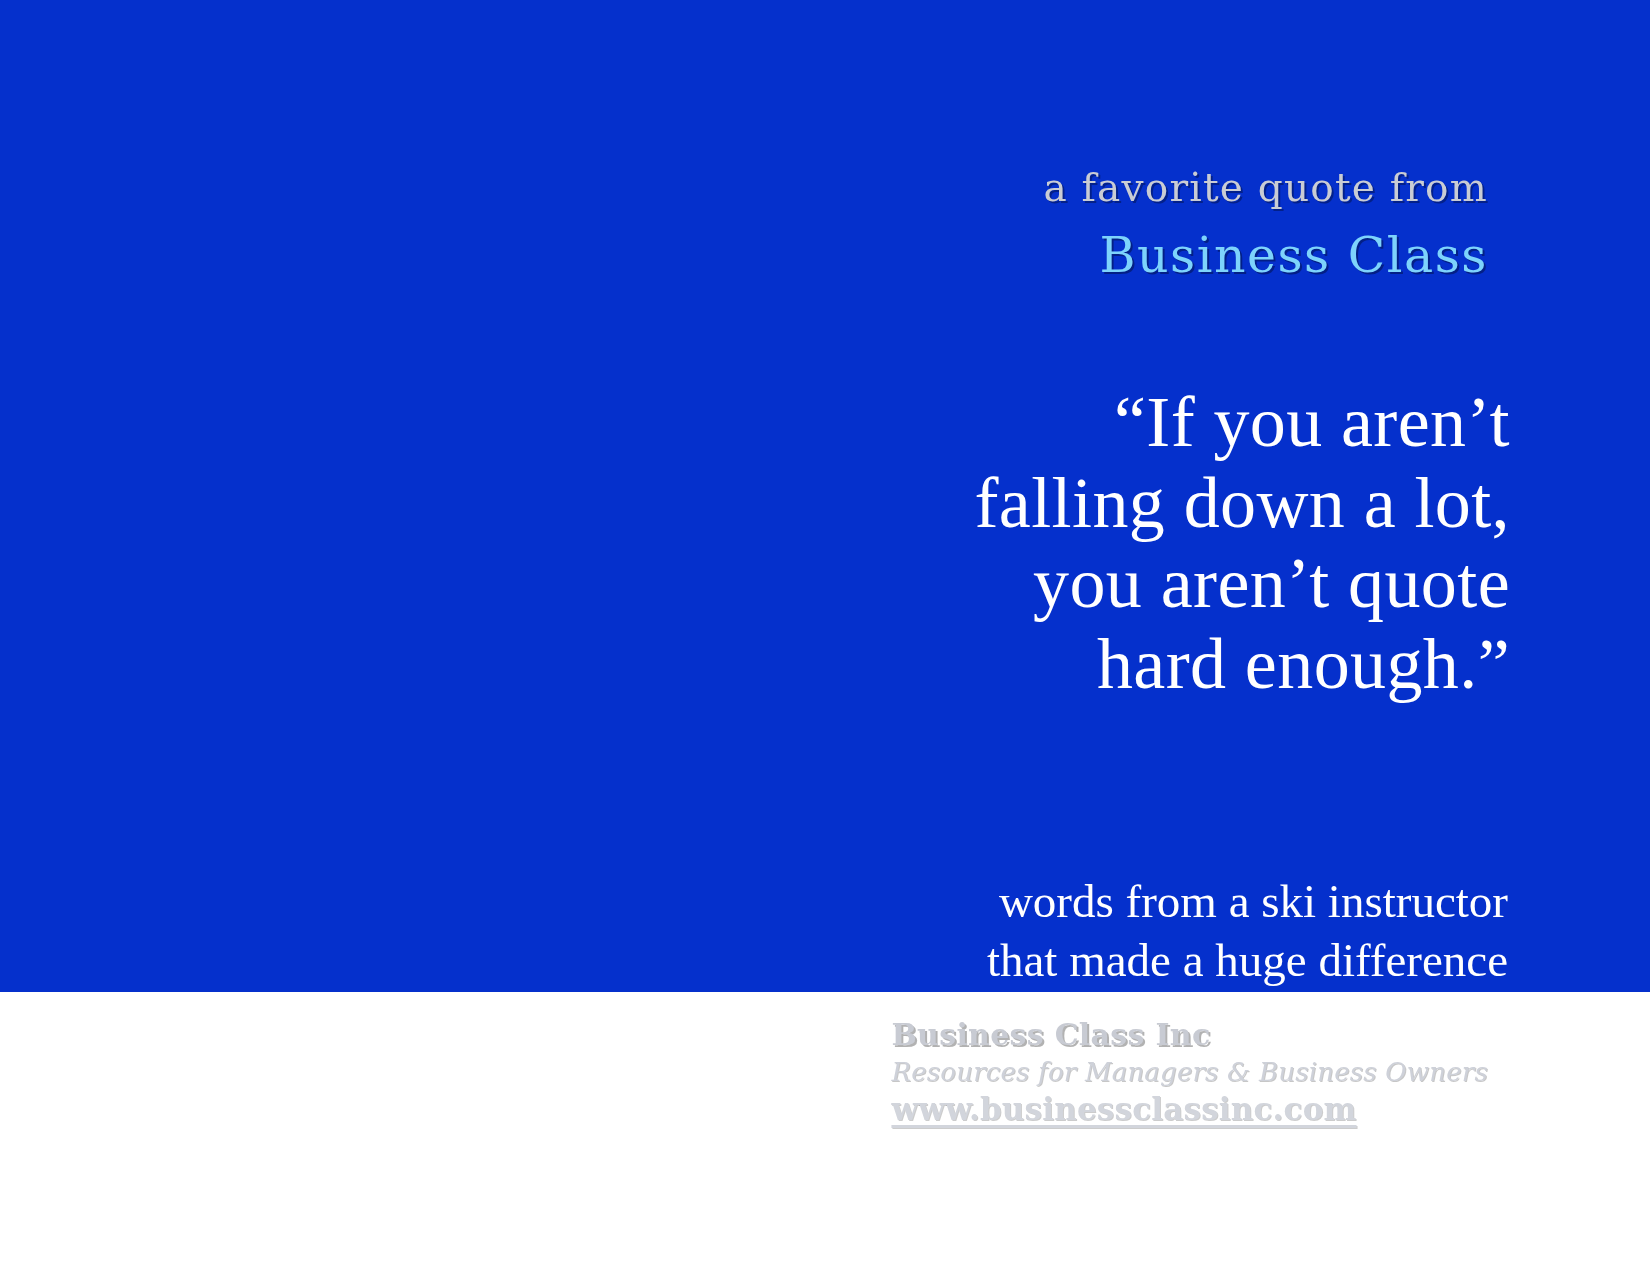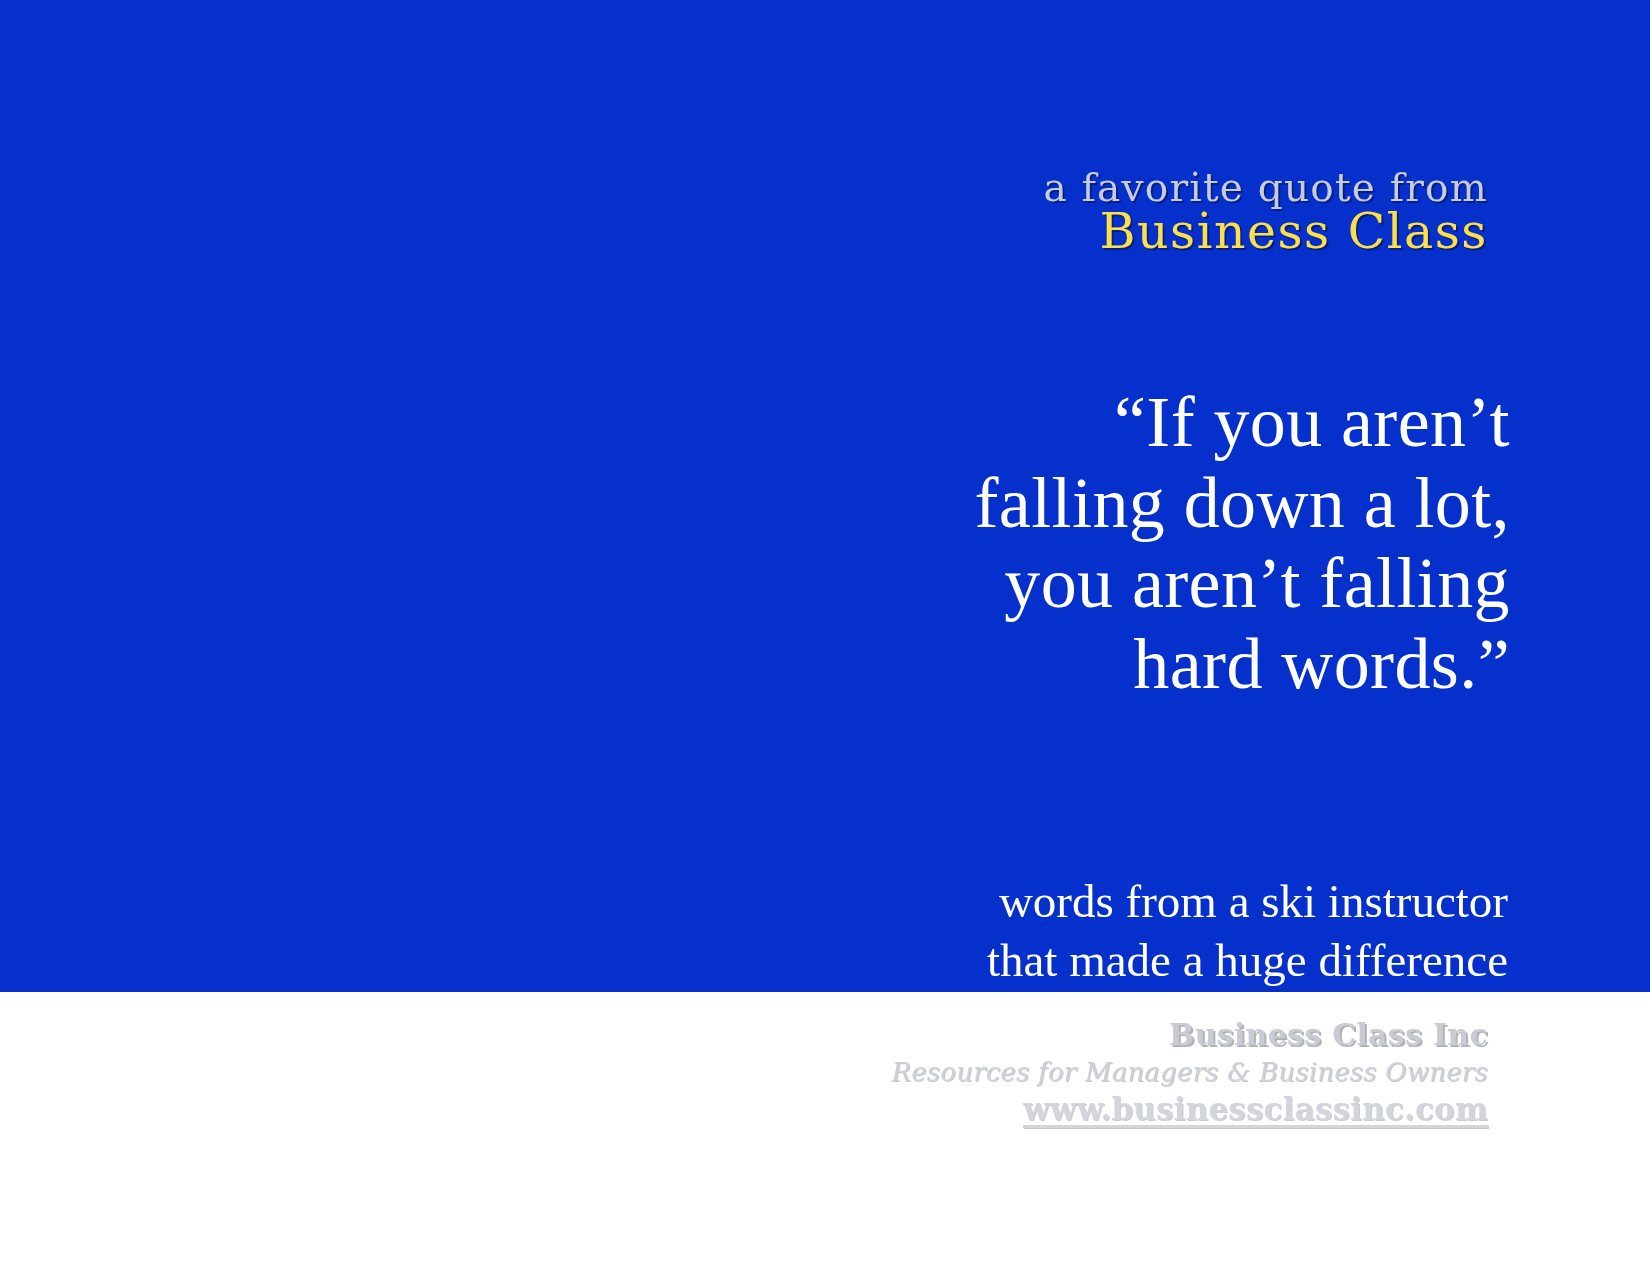--- a/index.html
+++ b/index.html
@@ -32,25 +32,25 @@
   }
   #kicker-line {
     font-family: "DejaVu Serif", "Liberation Serif", serif;
     font-size: 39px;
     letter-spacing: 1.2px;
     color: #c9ccd4;
     text-shadow: 2px 2px 0 rgba(0,0,0,0.32);
     white-space: nowrap;
   }
   #brand-line {
-    margin-top: 0;
+    margin-top: 24px;
     font-family: "DejaVu Serif", "Liberation Serif", serif;
     font-size: 49px;
     letter-spacing: 1.5px;
-    color: #fde047;
+    color: #7dd3fc;
     text-shadow: 2px 2px 0 rgba(0,0,0,0.34);
     white-space: nowrap;
   }
 
   
   #quote-block {
     position: absolute;
     top: 382px;
     right: 140px;
     width: 760px;
@@ -74,21 +74,20 @@
     font-size: 47px;
     line-height: 1.26;
   }
   .attribution-line { display: block; white-space: nowrap; margin-left: 24px; }
 
   
   #footer-block {
     position: absolute;
     top: 1020px;
     right: 162px;
-    text-align: right;
     line-height: 1.0;
   }
   #footer-company {
     font-family: "DejaVu Serif", "Liberation Serif", serif;
     font-weight: bold;
     font-size: 30px;
     letter-spacing: 0.3px;
     color: #c8cbd3;
     text-shadow: 2px 2px 0 rgba(0,0,0,0.30);
     white-space: nowrap;
@@ -123,22 +122,22 @@
 <div id="slide" style="background: rgb(5, 48, 204);">
 
   <div id="header-block">
     <div id="kicker-line">a favorite quote from</div>
     <div id="brand-line">Business Class</div>
   </div>
 
   <div id="quote-block">
     <span class="quote-line">“If you aren’t</span>
     <span class="quote-line">falling down a lot,</span>
-    <span class="quote-line">you aren’t falling</span>
-    <span class="quote-line">hard words.”</span>
+    <span class="quote-line">you aren’t quote</span>
+    <span class="quote-line">hard enough.”</span>
   </div>
 
   <div id="attribution-block">
     <span class="attribution-line">words from a ski instructor</span>
     <span class="attribution-line">that made a huge difference</span>
   </div>
 
   <div id="footer-block">
     <div id="footer-company">Business Class Inc</div>
     <div id="footer-tagline">Resources for Managers &amp; Business Owners</div>

